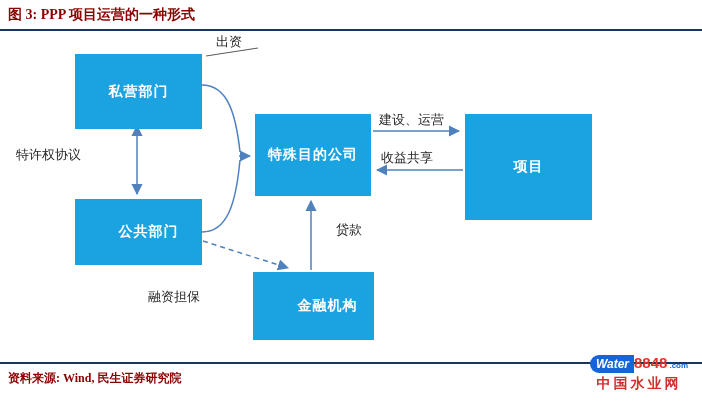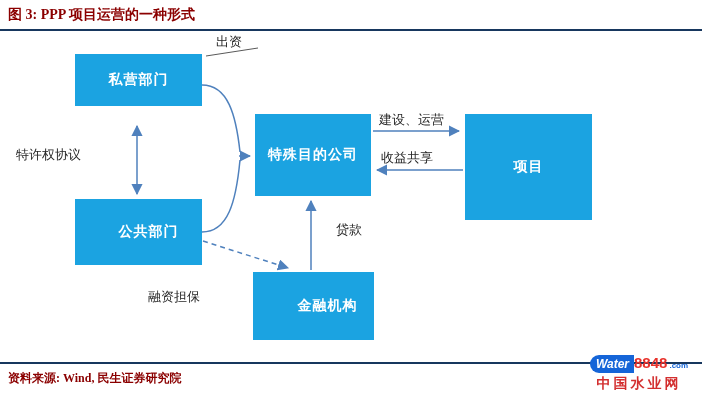--- a/index.html
+++ b/index.html
@@ -16,21 +16,21 @@
   }
   .rule { position:absolute; left:0; width:702px; background:#17375E; }
   .rule.top { top:29px; height:2px; }
   .rule.bottom { top:362px; height:2px; }
   .node {
     position:absolute; background:#1BA3E1; color:#ffffff;
     font-weight:bold; font-size:14px; letter-spacing:1px;
     display:flex; align-items:center; justify-content:center;
     text-align:center; white-space:nowrap;
   }
-  .node-private   { left:75px;  top:54px;  width:127px; height:52px; }
+  .node-private   { left:75px;  top:54px;  width:127px; height:75px; }
   .node-public    { left:75px;  top:199px; width:127px; height:66px;padding-left:20px; }
   .node-spv       { left:255px; top:114px; width:116px; height:82px; }
   .node-project   { left:465px; top:114px; width:127px; height:106px; }
   .node-financial { left:253px; top:272px; width:121px; height:68px;padding-left:28px; }
   .elabel {
     position:absolute; font-size:13px; color:#262626; white-space:nowrap;
   }
   .lbl-investment { left:216px; top:33px; }
   .lbl-concession { left:16px;  top:146px; }
   .lbl-build      { left:379px; top:111px; }

